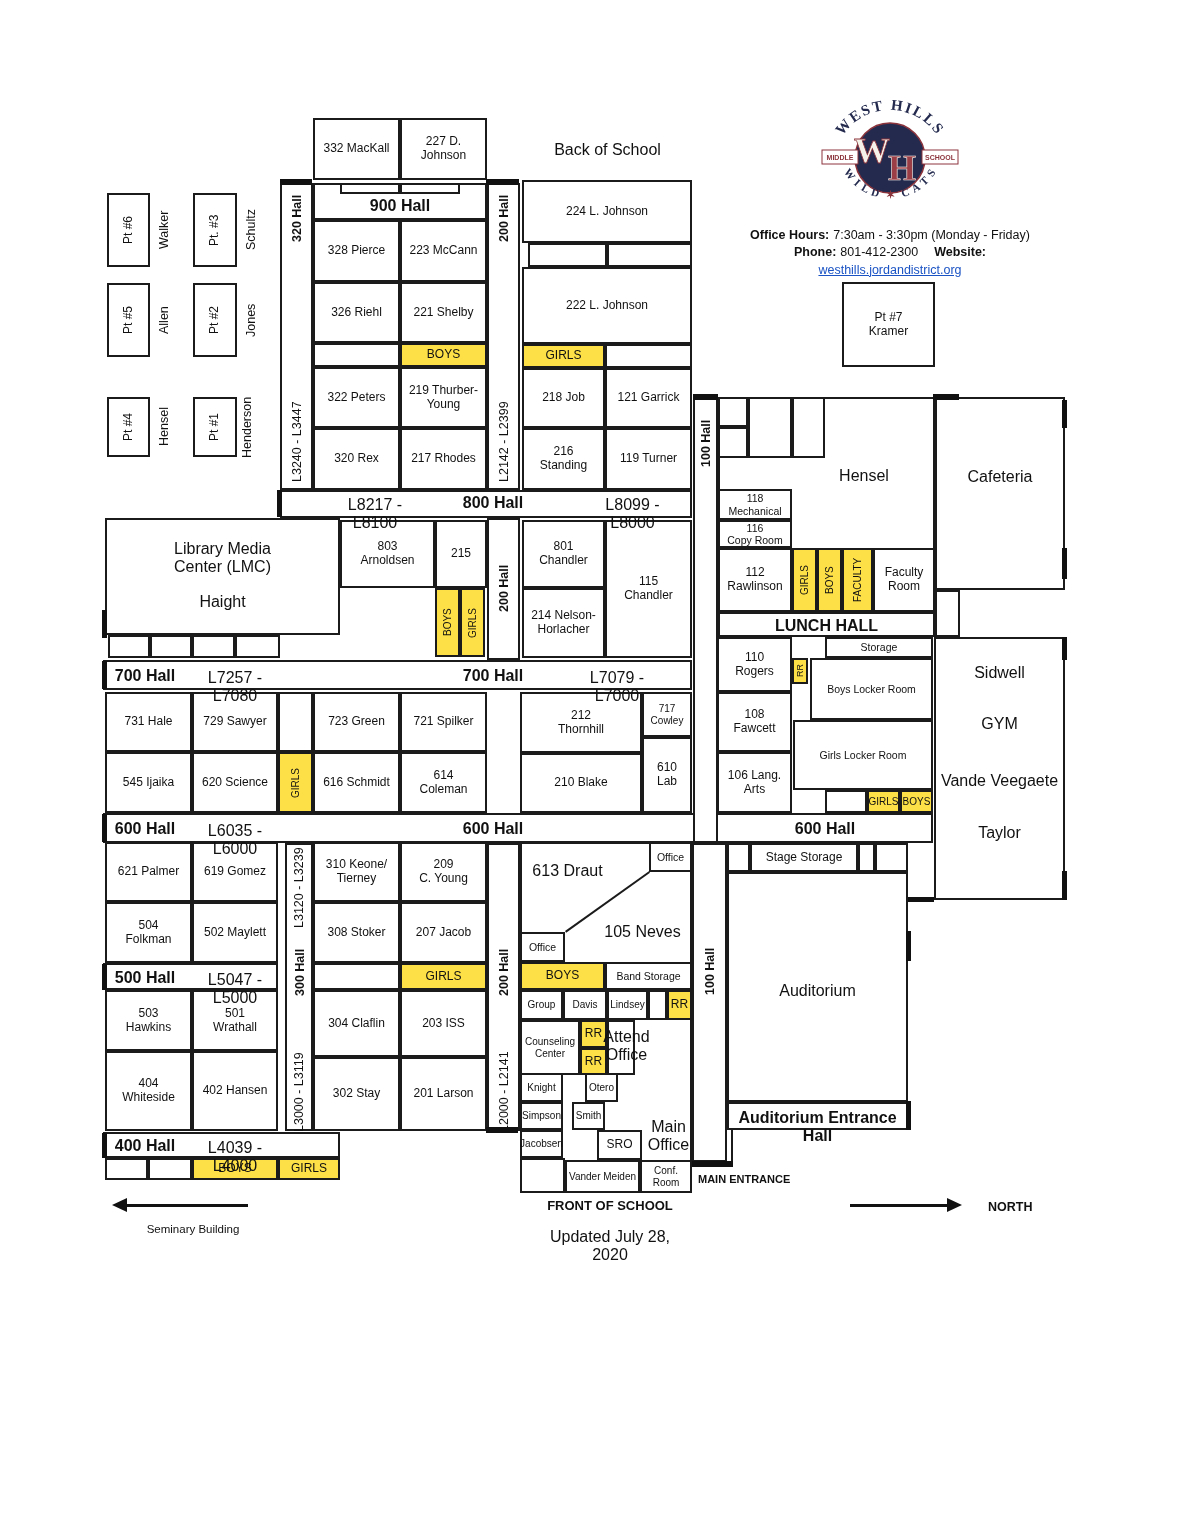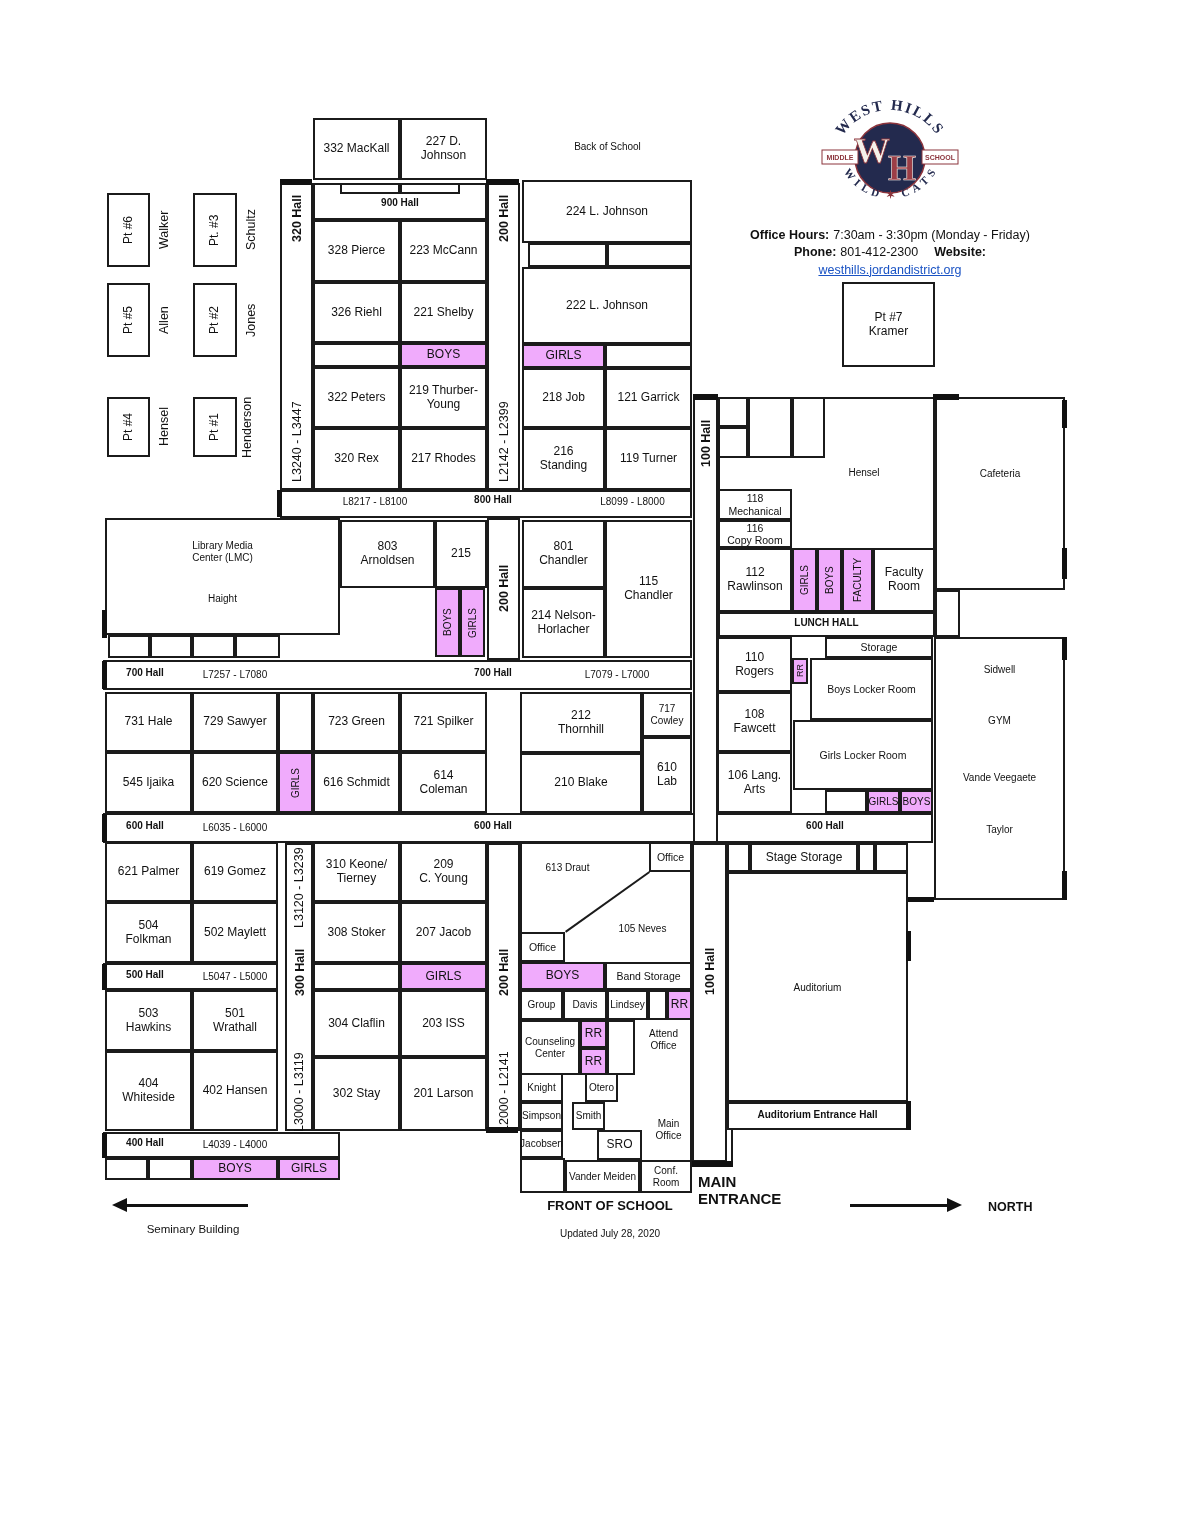--- a/index.html
+++ b/index.html
@@ -1,27 +1,27 @@
 <!DOCTYPE html>
 <html><head>
 <meta charset="utf-8">
 <style>
   html,body{margin:0;padding:0;background:#fff;}
   #page{position:relative;width:1187px;height:1536px;background:#fff;
         font-family:"Liberation Sans",sans-serif;color:#111;overflow:hidden;}
   .r{position:absolute;box-sizing:border-box;border:2px solid #1b1b1b;background:#fff;
      display:flex;align-items:center;justify-content:center;text-align:center;
      font-size:12px;line-height:1.15;white-space:pre-line;padding:1px;}
-  .g{background:#f0abfc;}
+  .g{background:#fde047;}
   .v{writing-mode:vertical-rl;transform:rotate(180deg);}
   .sm{font-size:10.5px;}
   .xs{font-size:9px;}
   .md{font-size:10px;}
   .b{font-weight:bold;}
-  .lbl{position:absolute;font-size:10px;line-height:1.15;white-space:pre-line;text-align:center;}
+  .lbl{position:absolute;font-size:16px;line-height:1.15;white-space:pre-line;text-align:center;}
   .vlbl{position:absolute;writing-mode:vertical-rl;transform:rotate(180deg);
         display:flex;align-items:center;justify-content:center;font-size:12.5px;}
   .thick{position:absolute;background:#111;}
   .wline{position:absolute;background:#1b1b1b;}
   .diag{position:absolute;width:103px;height:0;border-top:2px solid #1b1b1b;
         transform-origin:0 0;transform:rotate(-35.5deg);}
   .contact{position:absolute;left:705px;top:227px;width:370px;text-align:center;font-size:12.5px;line-height:1.38;}
   .contact .row span{margin:6px 2px;}
   .link{color:#1a53c4;text-decoration:underline;cursor:pointer;}
   .arrowline{position:absolute;height:3px;background:#111;}
@@ -212,21 +212,21 @@
   <div class="r md" style="left:520px;top:990px;width:43px;height:30px">Group</div>
   <div class="r md" style="left:563px;top:990px;width:44px;height:30px">Davis</div>
   <div class="r md" style="left:607px;top:990px;width:41px;height:30px">Lindsey</div>
   <div class="r" style="left:648px;top:990px;width:19px;height:30px"></div>
   <div class="r g" style="left:667px;top:990px;width:25px;height:30px">RR</div>
   <div class="r md" style="left:520px;top:1020px;width:60px;height:55px">Counseling
 Center</div>
   <div class="r g" style="left:580px;top:1020px;width:27px;height:28px">RR</div>
   <div class="r g" style="left:580px;top:1048px;width:27px;height:27px">RR</div>
   <div class="r" style="left:607px;top:1020px;width:28px;height:55px"></div>
-  <div class="lbl md" style="left:635px;top:1028px;width:57px">Attend
+  <div class="lbl md" style="left:598px;top:1028px;width:57px">Attend
 Office</div>
   <div class="r md" style="left:520px;top:1073px;width:43px;height:29px">Knight</div>
   <div class="r md" style="left:585px;top:1073px;width:33px;height:29px">Otero</div>
   <div class="r md" style="left:520px;top:1102px;width:43px;height:28px">Simpson</div>
   <div class="r md" style="left:572px;top:1102px;width:33px;height:28px">Smith</div>
   <div class="r md" style="left:520px;top:1130px;width:43px;height:28px">Jacobsen</div>
   <div class="r" style="left:597px;top:1130px;width:45px;height:30px">SRO</div>
   <div class="lbl md" style="left:645px;top:1118px;width:47px">Main
 Office</div>
   <div class="r" style="left:520px;top:1158px;width:45px;height:35px"></div>
@@ -291,21 +291,21 @@
   <div class="thick" style="left:1062px;top:871px;width:5px;height:29px"></div>
   <div class="thick" style="left:906px;top:931px;width:5px;height:30px"></div>
   <div class="thick" style="left:906px;top:1101px;width:5px;height:29px"></div>
   <div class="thick" style="left:908px;top:897px;width:26px;height:5px"></div>
   <div class="thick" style="left:486px;top:1127px;width:32px;height:6px"></div>
   <div class="thick" style="left:692px;top:1161px;width:41px;height:6px"></div>
 
   <div class="lbl" style="left:540px;top:141px;width:135px">Back of School</div>
   <div class="lbl b" style="left:540px;top:1199px;width:140px;font-size:13px">FRONT OF SCHOOL</div>
   <div class="lbl" style="left:535px;top:1228px;width:150px">Updated July 28, 2020</div>
-  <div class="lbl b" style="left:698px;top:1173px;width:120px;text-align:left;font-size:15px">MAIN ENTRANCE</div>
+  <div class="lbl b" style="left:698px;top:1173px;width:120px;text-align:left;font-size:11px">MAIN ENTRANCE</div>
   <div class="lbl b" style="left:988px;top:1200px;width:70px;text-align:left;font-size:12.5px">NORTH</div>
   <div class="lbl" style="left:128px;top:1223px;width:130px;font-size:11.5px">Seminary Building</div>
 
   <div class="arrowline" style="left:126px;top:1204px;width:122px"></div>
   <div class="ahead" style="left:112px;top:1198px;border-top:7px solid transparent;border-bottom:7px solid transparent;border-right:15px solid #111"></div>
   <div class="arrowline" style="left:850px;top:1204px;width:98px"></div>
   <div class="ahead" style="left:947px;top:1198px;border-top:7px solid transparent;border-bottom:7px solid transparent;border-left:15px solid #111"></div>
 
   <svg style="position:absolute;left:820px;top:100px" width="140" height="128" viewBox="0 0 140 128">
     <defs>

